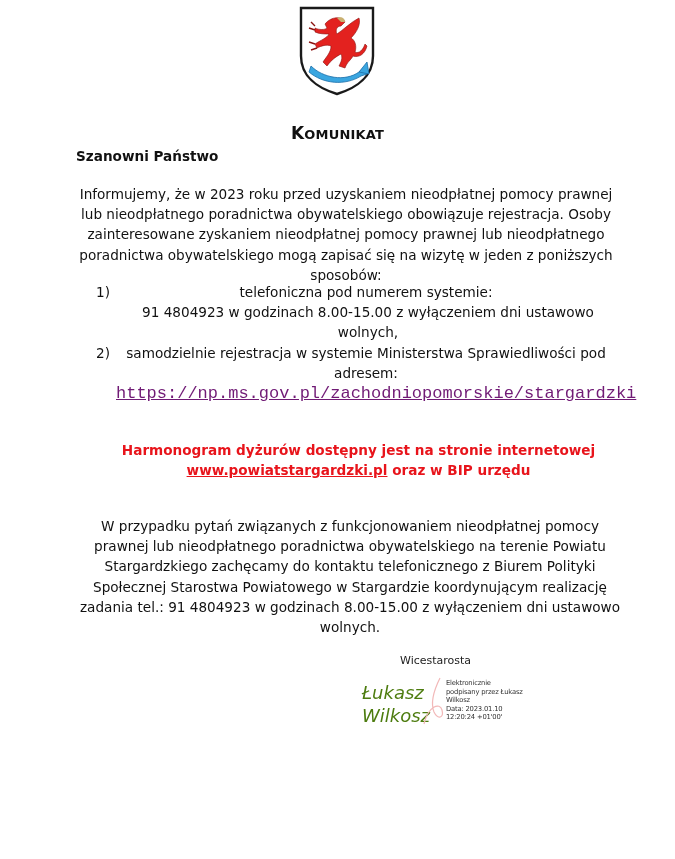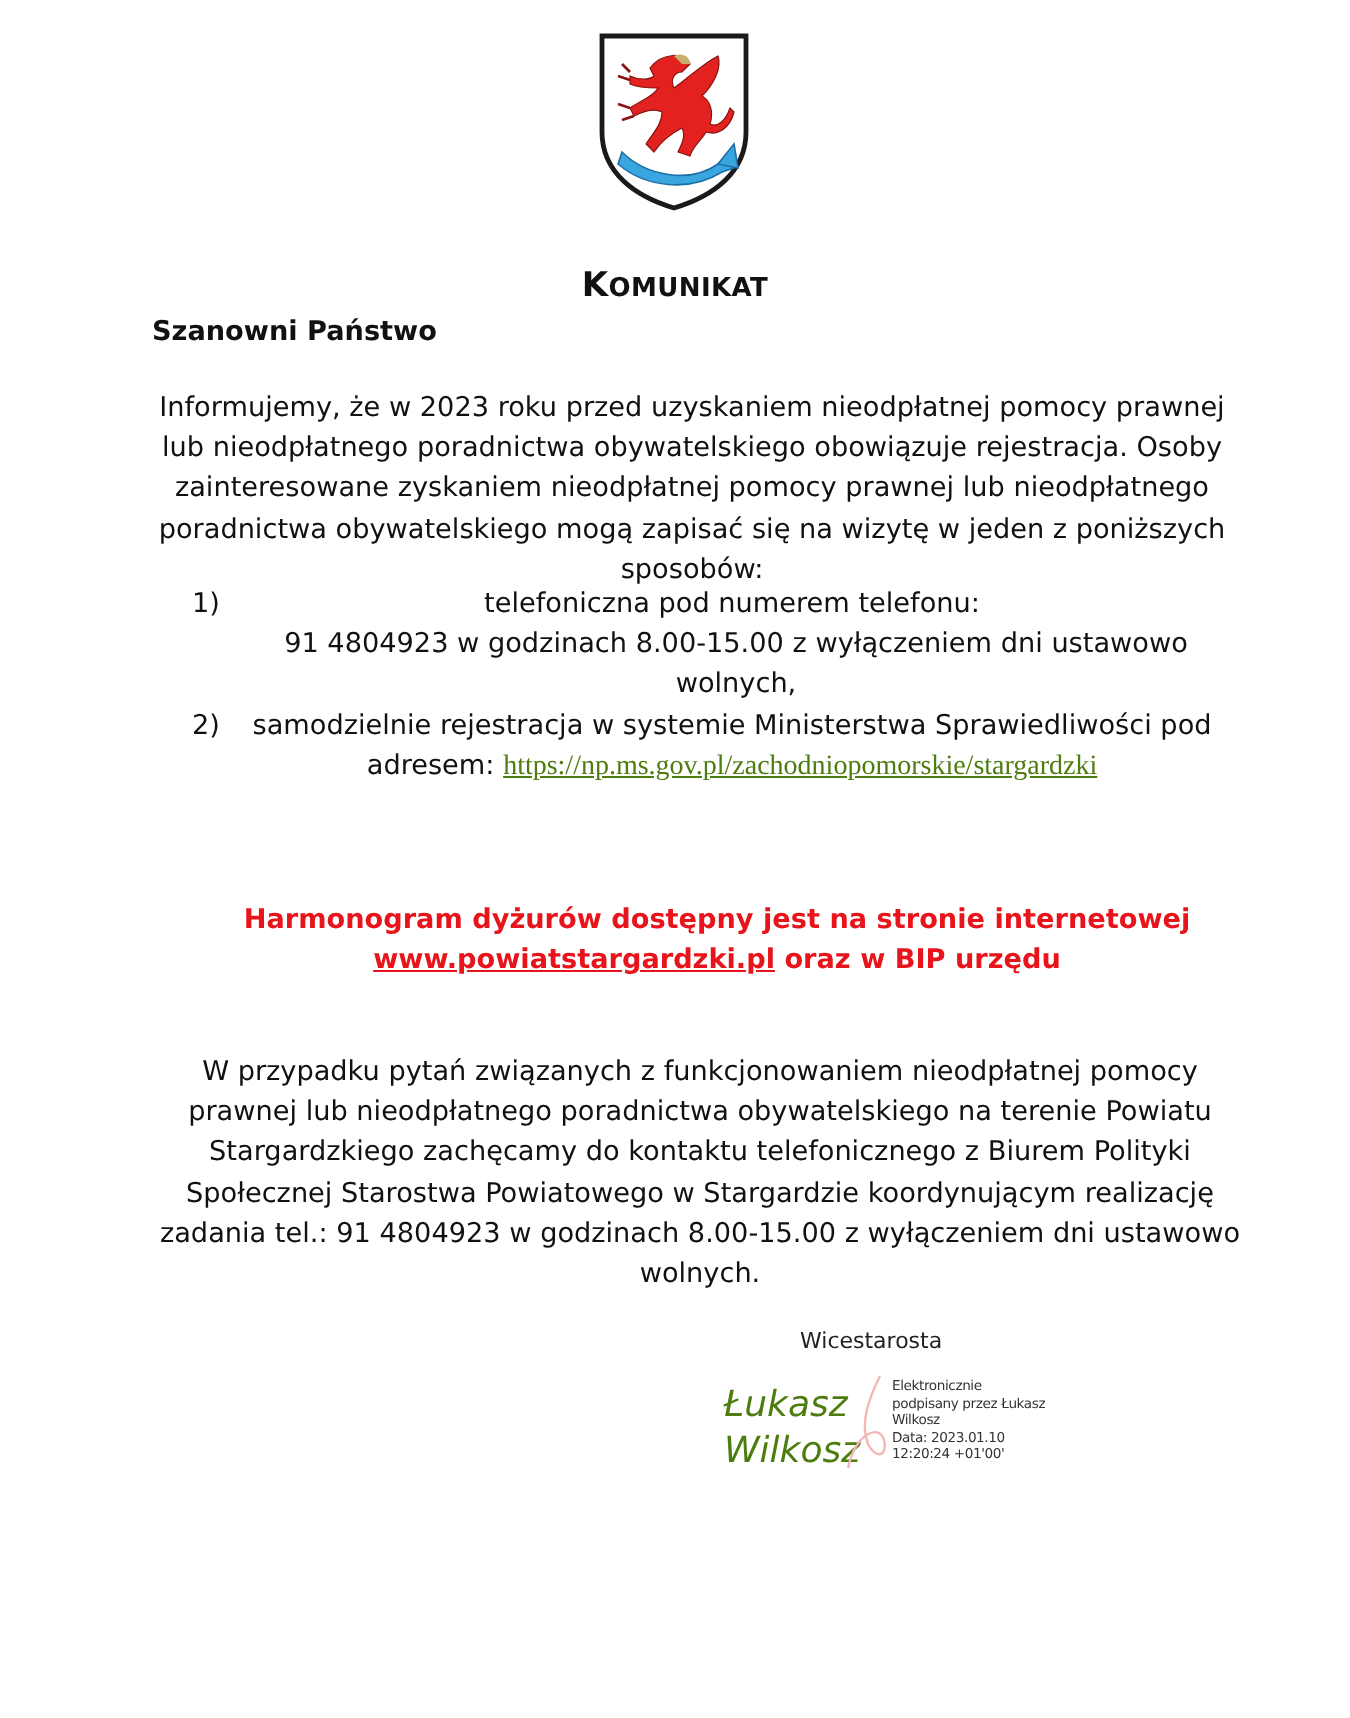--- a/index.html
+++ b/index.html
@@ -1,21 +1,21 @@
 <!DOCTYPE html>
 <html><head>
   <meta charset="utf-8">
   <style>
     html, body { margin: 0; padding: 0; background: #ffffff; }
     body {
       width: 675px; height: 859px; position: relative; overflow: hidden;
       font-family: "DejaVu Sans", "Liberation Sans", sans-serif;
       color: #111111;
     }
-    .page { position: absolute; left: 0; top: 10px; width: 675px; height: 678px; }
+    .page { position: absolute; left: 0; top: 0; width: 675px; height: 678px; }
 
     .crest { position: absolute; left: 297px; top: 4px; width: 80px; height: 92px; }
 
     .title {
       position: absolute; left: 0; width: 675px; top: 123px; text-align: center;
       font-size: 16px; font-weight: bold; letter-spacing: 0.2px; color: #111;
     }
     .title .big { font-size: 17px; }
     .title .sc { font-size: 13px; }
 
@@ -23,22 +23,22 @@
     .greeting { position: absolute; left: 76px; top: 146px; font-weight: bold; }
 
     .para1 { position: absolute; left: 76px; top: 184px; width: 540px; }
 
     .list { position: absolute; left: 76px; top: 282px; width: 540px; }
     .li { position: relative; padding-left: 40px; }
     .li .num { position: absolute; left: 20px; top: 0; }
     .b { font-weight: normal; }
     .sub { padding-left: 4px; }
     .url {
-      font-family: Liberation Serif, serif;
-      font-size: 14px; color: #4d7c0f; text-decoration: underline;
+      font-family: Liberation Mono, monospace;
+      font-size: 17px; color: #701a75; text-decoration: underline;
     }
 
     .red-block {
       position: absolute; left: 0; width: 675px; top: 440px; text-align: center;
       color: #e8141b; font-weight: bold; margin-left: 21px;
     }
     .red-block a { color: #e8141b; text-decoration: underline; }
 
     .para2 { position: absolute; left: 76px; top: 516px; width: 548px; }
 
@@ -76,21 +76,21 @@
 
   <div class="text greeting">Szanowni Państwo</div>
 
   <div class="text para1">
     <span>Informujemy, że w 2023 roku przed uzyskaniem nieodpłatnej pomocy prawnej lub nieodpłatnego poradnictwa obywatelskiego </span><span class="b">obowiązuje rejestracja</span><span>. Osoby zainteresowane zyskaniem nieodpłatnej pomocy prawnej lub nieodpłatnego poradnictwa obywatelskiego mogą zapisać się na wizytę w jeden z poniższych sposobów:</span>
   </div>
 
   <div class="text list">
     <div class="li">
       <span class="num">1)</span>
-      <div>telefoniczna pod numerem telefonu:</div>
+      <div>telefoniczna pod numerem systemie:</div>
       <div class="sub"><span class="b">91 4804923 w godzinach 8.00-15.00</span><span> z wyłączeniem dni ustawowo wolnych,</span></div>
     </div>
     <div class="li">
       <span class="num">2)</span>
       <span>samodzielnie rejestracja w systemie Ministerstwa Sprawiedliwości pod adresem: </span><a class="url">https://np.ms.gov.pl/zachodniopomorskie/stargardzki</a>
     </div>
   </div>
 
   <div class="text red-block">
     <div>Harmonogram dyżurów dostępny jest na stronie internetowej</div>

